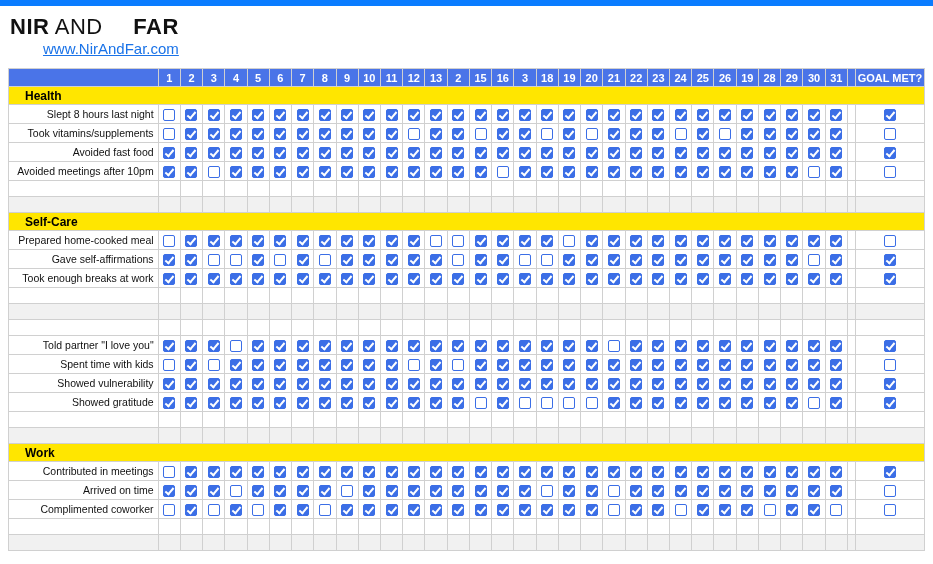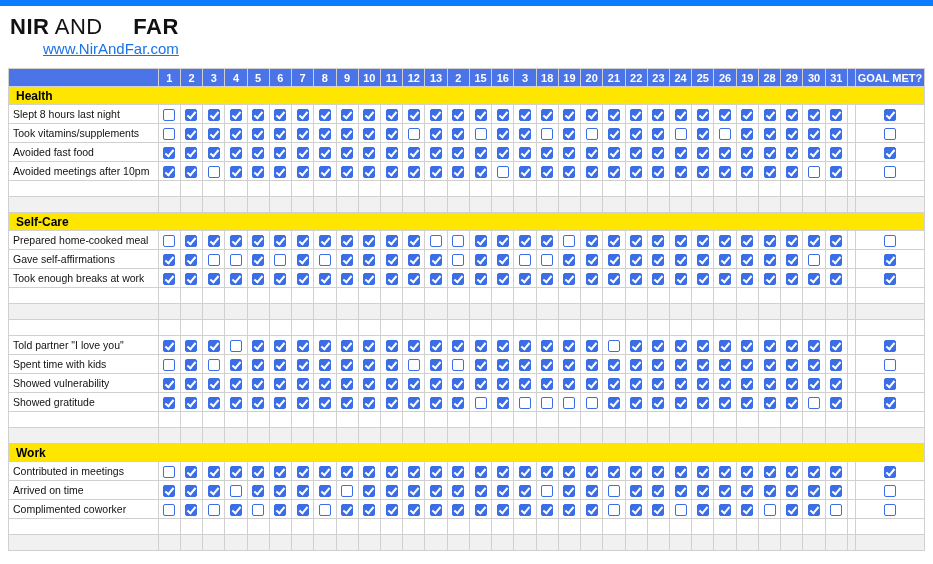--- a/index.html
+++ b/index.html
@@ -64,31 +64,32 @@
     font-size: 11px;
     font-weight: 700;
     text-align: center;
   }
   thead th.label-head { background: #4a74e8; }
   thead th.gap-head   { background: #4a74e8; }
   .section-row td {
     background: #ffe600;
     font-weight: 700;
     font-size: 12px;
-    padding-left: 7px;
+    padding-left: 16px;
     color: #000;
     margin-top: 40px;
   }
   .label-cell {
     font-size: 10.5px;
     padding: 0 4px;
     white-space: nowrap;
     overflow: hidden;
     text-overflow: ellipsis;
     color: #111;
+    text-align: right;
   }
   .check-cell {
     text-align: center;
     vertical-align: middle;
   }
   .gap-cell {
     background: #fff;
   }
   .empty-row td {
     background: #fff;

